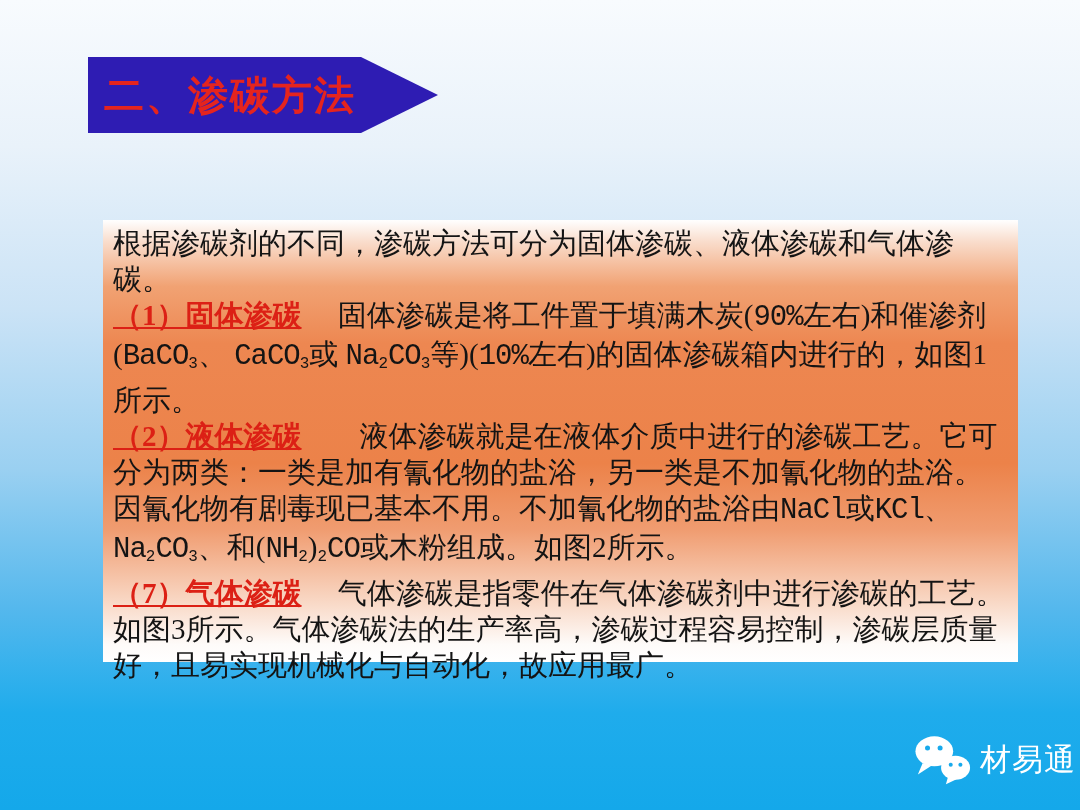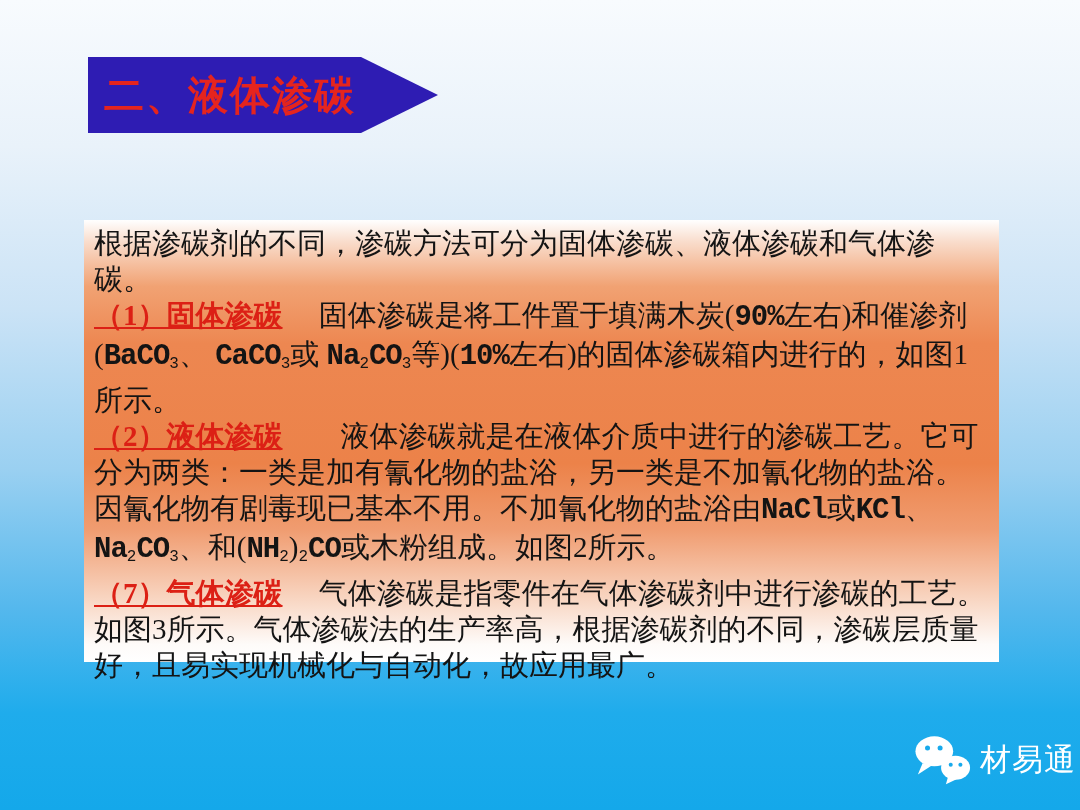--- a/index.html
+++ b/index.html
@@ -29,21 +29,21 @@
     font-family:"Liberation Serif","DejaVu Serif",serif;
     font-weight:bold;
     font-size:40px;
     letter-spacing:2px;
     padding-left:16px;
     color:#E5241E;
     white-space:nowrap;
   }
   
   .content-box{
-    position:absolute;left:84px;top:220px;
+    position:absolute;left:103px;top:220px;
     width:915px;height:442px;
     box-sizing:border-box;
     padding:5px 10px 0 10px;
     background:linear-gradient(180deg,
       #FFFFFF 0%,
       #F9DCCB 5%,
       #F1A273 15%,
       #ED8751 28%,
       #EC8249 55%,
       #F09C70 70%,
@@ -51,49 +51,49 @@
       #FEFBF9 96%,
       #FFFFFF 100%);
     font-family:"Liberation Serif","DejaVu Serif",serif;
     font-size:29px;
     line-height:36px;
     color:#141414;
   }
   .para{display:block;}
   .seg-body{}
   .seg-red{color:#DC2015;font-weight:bold;text-decoration:underline;}
-  .seg-chem{font-family:"Liberation Mono","DejaVu Sans Mono",monospace;letter-spacing:-1px;font-weight:bold;}
+  .seg-chem{font-family:"Liberation Mono","DejaVu Sans Mono",monospace;letter-spacing:-1px;}
   .seg-sub{font-family:"Liberation Mono","DejaVu Sans Mono",monospace;font-size:0.55em;vertical-align:-0.25em;}
   
   .footer-brand{
     position:absolute;left:914px;top:734px;
     display:flex;align-items:center;gap:8px;
   }
   .wechat-icon{width:58px;height:52px;display:block;}
   .brand-label{
     color:#FFFFFF;
     font-size:31px;
     letter-spacing:1px;
     font-family:"Liberation Sans","DejaVu Sans",sans-serif;
   }
 </style>
 </head>
 <body>
 
 <div class="slide">
 
   <div class="banner">
-    <span class="banner-title">二、液体渗碳</span>
+    <span class="banner-title">二、渗碳方法</span>
   </div>
 
   <div class="content-box">
       <div class="para"><span class="seg-body">根据渗碳剂的不同，渗碳方法可分为固体渗碳、液体渗碳和气体渗碳。</span></div>
       <div class="para"><span class="seg-red">（1）固体渗碳</span><span class="seg-body">　 固体渗碳是将工件置于填满木炭(</span><span class="seg-chem">90%</span><span class="seg-body">左右)和催渗剂(</span><span class="seg-chem">BaCO</span><span class="seg-sub">3</span><span class="seg-body">、 </span><span class="seg-chem">CaCO</span><span class="seg-sub">3</span><span class="seg-body">或 </span><span class="seg-chem">Na</span><span class="seg-sub">2</span><span class="seg-chem">CO</span><span class="seg-sub">3</span><span class="seg-body">等)(</span><span class="seg-chem">10%</span><span class="seg-body">左右)的固体渗碳箱内进行的，如图1所示。</span></div>
       <div class="para"><span class="seg-red">（2）液体渗碳</span><span class="seg-body">　　液体渗碳就是在液体介质中进行的渗碳工艺。它可分为两类：一类是加有氰化物的盐浴，另一类是不加氰化物的盐浴。因氰化物有剧毒现已基本不用。不加氰化物的盐浴由</span><span class="seg-chem">NaCl</span><span class="seg-body">或</span><span class="seg-chem">KCl</span><span class="seg-body">、</span><span class="seg-chem">Na</span><span class="seg-sub">2</span><span class="seg-chem">CO</span><span class="seg-sub">3</span><span class="seg-body">、和(</span><span class="seg-chem">NH</span><span class="seg-sub">2</span><span class="seg-body">)</span><span class="seg-sub">2</span><span class="seg-chem">CO</span><span class="seg-body">或木粉组成。如图2所示。</span></div>
-      <div class="para"><span class="seg-red">（7）气体渗碳</span><span class="seg-body">　 气体渗碳是指零件在气体渗碳剂中进行渗碳的工艺。如图3所示。气体渗碳法的生产率高，根据渗碳剂的不同，渗碳层质量好，且易实现机械化与自动化，故应用最广。</span></div>
+      <div class="para"><span class="seg-red">（7）气体渗碳</span><span class="seg-body">　 气体渗碳是指零件在气体渗碳剂中进行渗碳的工艺。如图3所示。气体渗碳法的生产率高，渗碳过程容易控制，渗碳层质量好，且易实现机械化与自动化，故应用最广。</span></div>
     </div>
 
   <div class="footer-brand">
     <svg class="wechat-icon" viewBox="0 0 60 52" aria-hidden="true">
 
       <ellipse cx="21" cy="17" rx="19.5" ry="15.5" fill="#FFFFFF"></ellipse>
       <polygon points="9,29 4,41 18,32" fill="#FFFFFF"></polygon>
       <circle cx="14" cy="13.5" r="2.6" fill="#18AAEC"></circle>
       <circle cx="27" cy="13.5" r="2.6" fill="#18AAEC"></circle>
 

